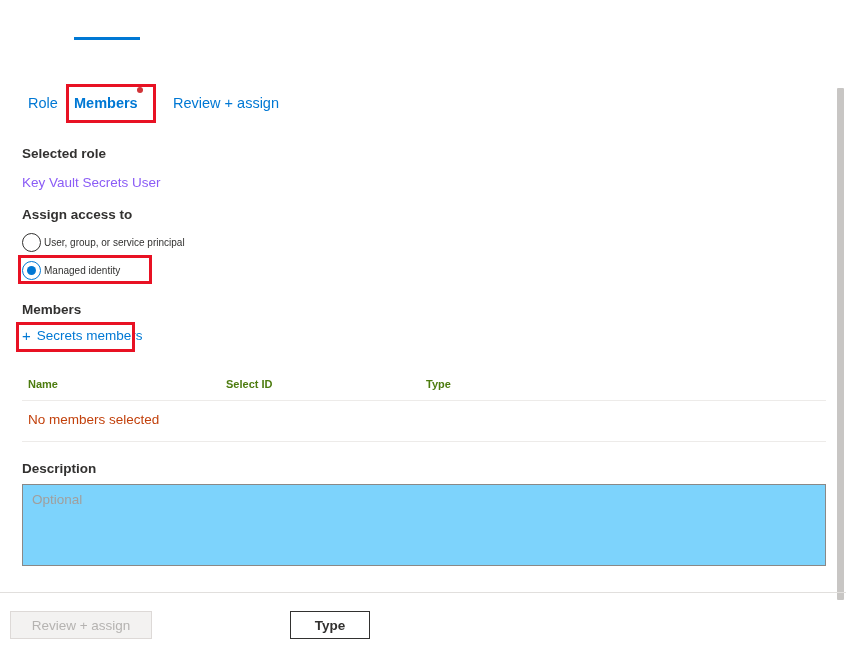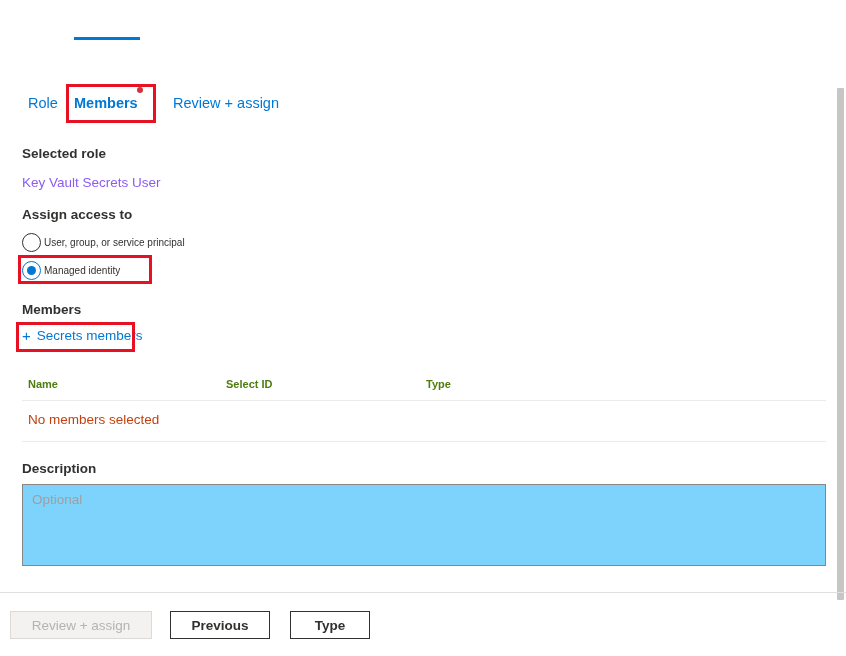--- a/index.html
+++ b/index.html
@@ -347,18 +347,17 @@
   <div class="redbox redbox-identity"></div>
   <div class="redbox redbox-select"></div>
 
   <div class="scrollbar-track">
     <div class="scrollbar-thumb"></div>
   </div>
 
   <div class="footer-sep"></div>
   <div class="footer">
     <button class="btn btn-review" disabled="">Review + assign</button>
-    <button class="btn btn-previous">Previous</button>
     <button class="btn btn-next">Type</button>
 
   </div>
 
 </div>
 
 </body></html>

